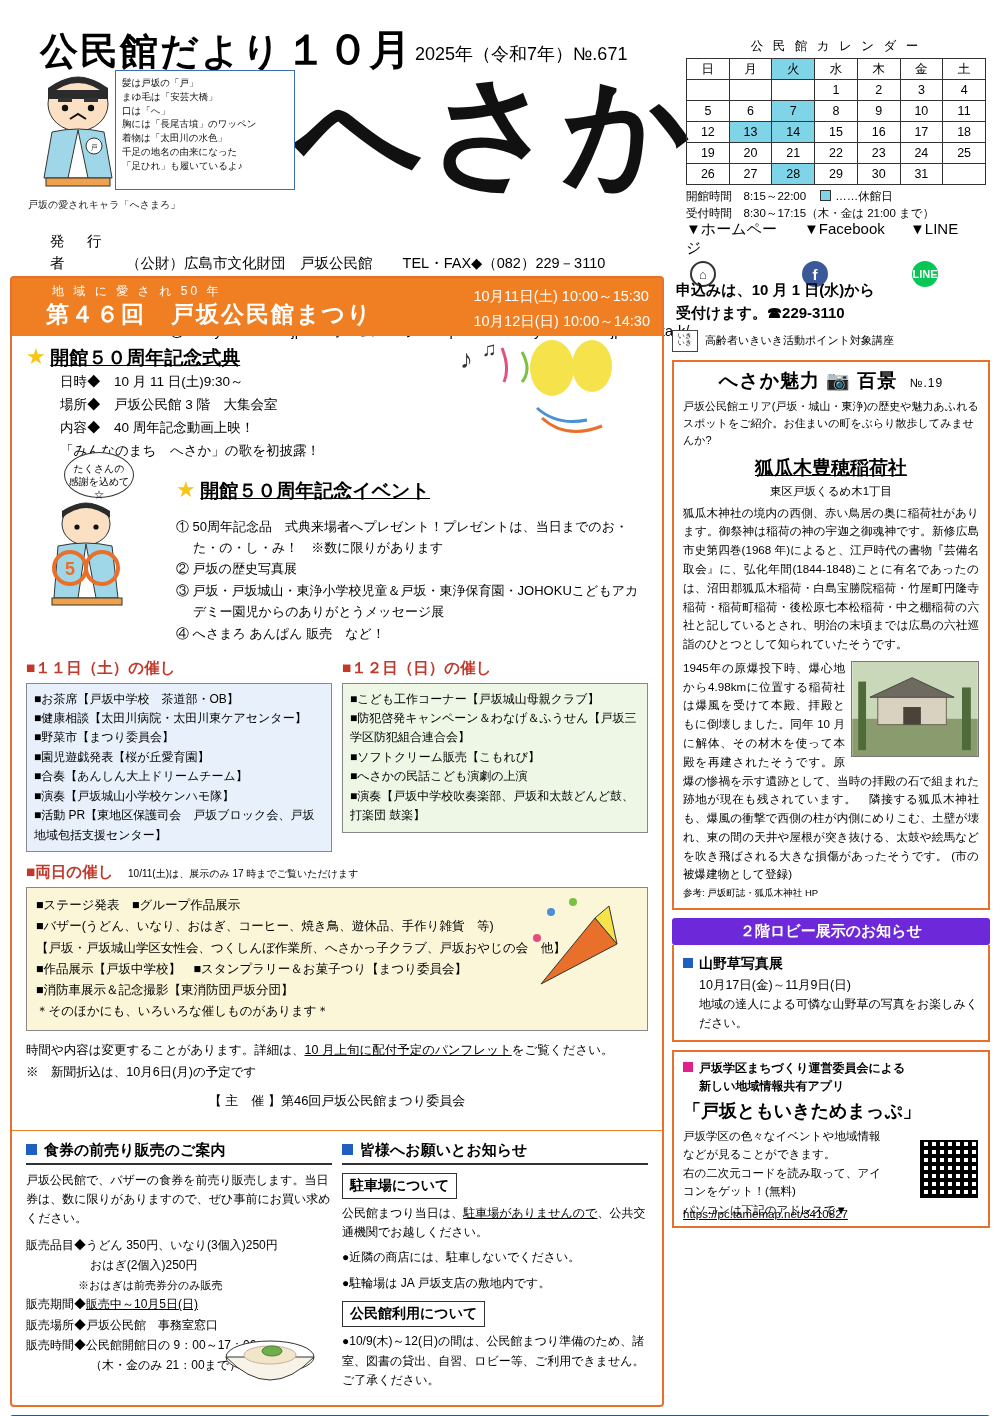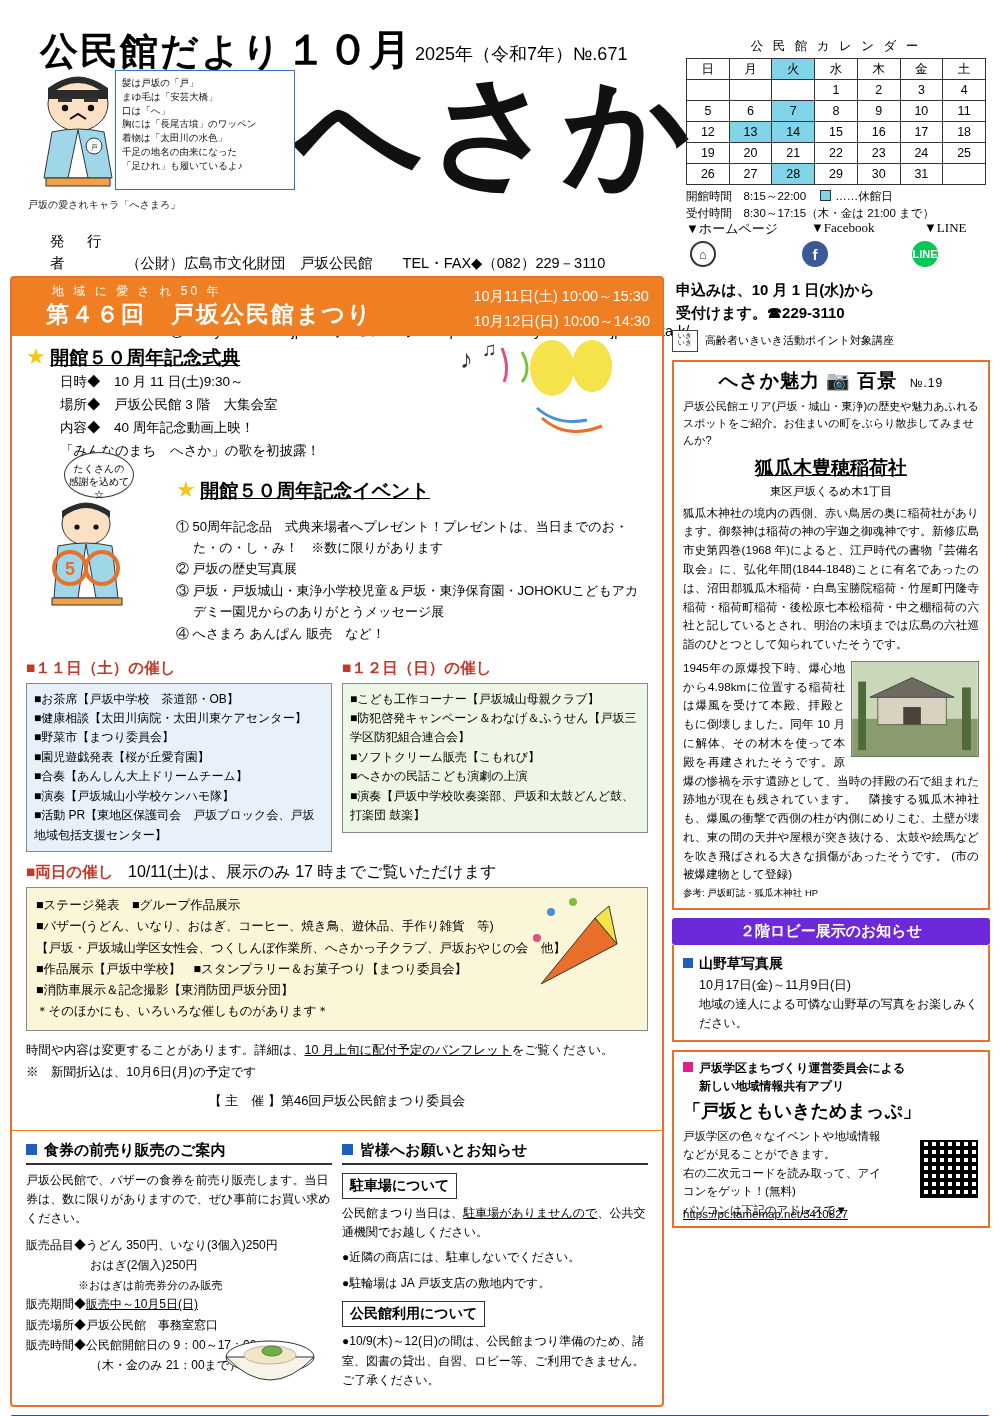--- a/index.html
+++ b/index.html
@@ -57,21 +57,21 @@
   table.cal { border-collapse:collapse; width:300px; }
   table.cal th, table.cal td {
     border:1px solid #333; width:42px; height:21px; text-align:center;
     font-size:12.5px; padding:0;
   }
   table.cal th { font-weight:normal; }
   td.holiday, th.holiday { background:#7fd4e8; }
   .cal-foot { font-size:11.5px; line-height:1.45; margin-top:3px; }
   .cal-foot .sq { display:inline-block; width:11px; height:11px; background:#7fd4e8; border:1px solid #333; vertical-align:-1px; margin:0 4px 0 14px;}
   .sns { position:absolute; right:4px; top:212px; width:300px; }
-  .sns-labels { font-size:13px; display:flex; gap:21px;font-family:Liberation Serif, serif; }
+  .sns-labels { font-size:15px; display:flex; gap:14px; }
   .sns-icons { display:flex; gap:22px; margin-top:3px; padding-left:4px; align-items:center;}
   .ic { width:26px; height:26px; border-radius:5px; display:flex; align-items:center; justify-content:center; color:#fff; font-size:15px; font-weight:bold;}
   .ic.fb { background:#3b5998; border-radius:50%; }
   .ic.line { background:#06c755; border-radius:50%; font-size:11px;}
   .ic.hp { background:#fff; border:2px solid #333; color:#333; border-radius:50%; font-size:13px;}
 
   
   .body-wrap { position:relative; display:flex; gap:8px; }
   .left-col { width:654px; border:2px solid #e8702a; border-radius:4px; position:relative; }
   .right-col { width:318px; position:relative; }
@@ -97,21 +97,21 @@
   .mascot2 { position:absolute; left:28px; top:162px; width:110px; height:120px;}
 
   
   .days { display:flex; gap:10px; margin-top:8px; }
   .daybox { flex:1; }
   .day-h { font-size:15.5px; font-weight:bold; margin-bottom:4px; }
   .day-body { border:1px solid #888; padding:6px 7px; font-size:12px; line-height:1.62; }
   .d11 { background:#e8f1fb; }
   .d12 { background:#eef7e6; }
   .both-h { font-size:15.5px; font-weight:bold; }
-  .both-note { font-size:16px; font-weight:normal; margin-left:10px; }
+  .both-note { font-size:10px; font-weight:normal; margin-left:10px; }
   .both-body { border:1px solid #888; background:#fbf6d8; padding:7px 9px; font-size:12.5px; line-height:1.7; margin-top:4px; min-height:118px;}
   .notes { font-size:12.5px; line-height:1.8; margin-top:8px; }
   .host { text-align:center; font-size:13px; margin-top:8px; }
 
   
   .bottom-cols { display:flex; gap:10px; border-top:1px solid #f07f23; margin-top:10px; padding:10px 14px 8px 14px; }
   .bc { flex:1; position:relative; }
   .bc-h { font-size:15px; font-weight:bold; border-bottom:2px solid #333; padding-bottom:3px; margin-bottom:6px;}
   .bc-h .blsq { display:inline-block; width:11px; height:11px; background:#1f5fbf; margin-right:7px; }
   .bc p { font-size:12px; line-height:1.62; margin:0 0 6px 0; }

